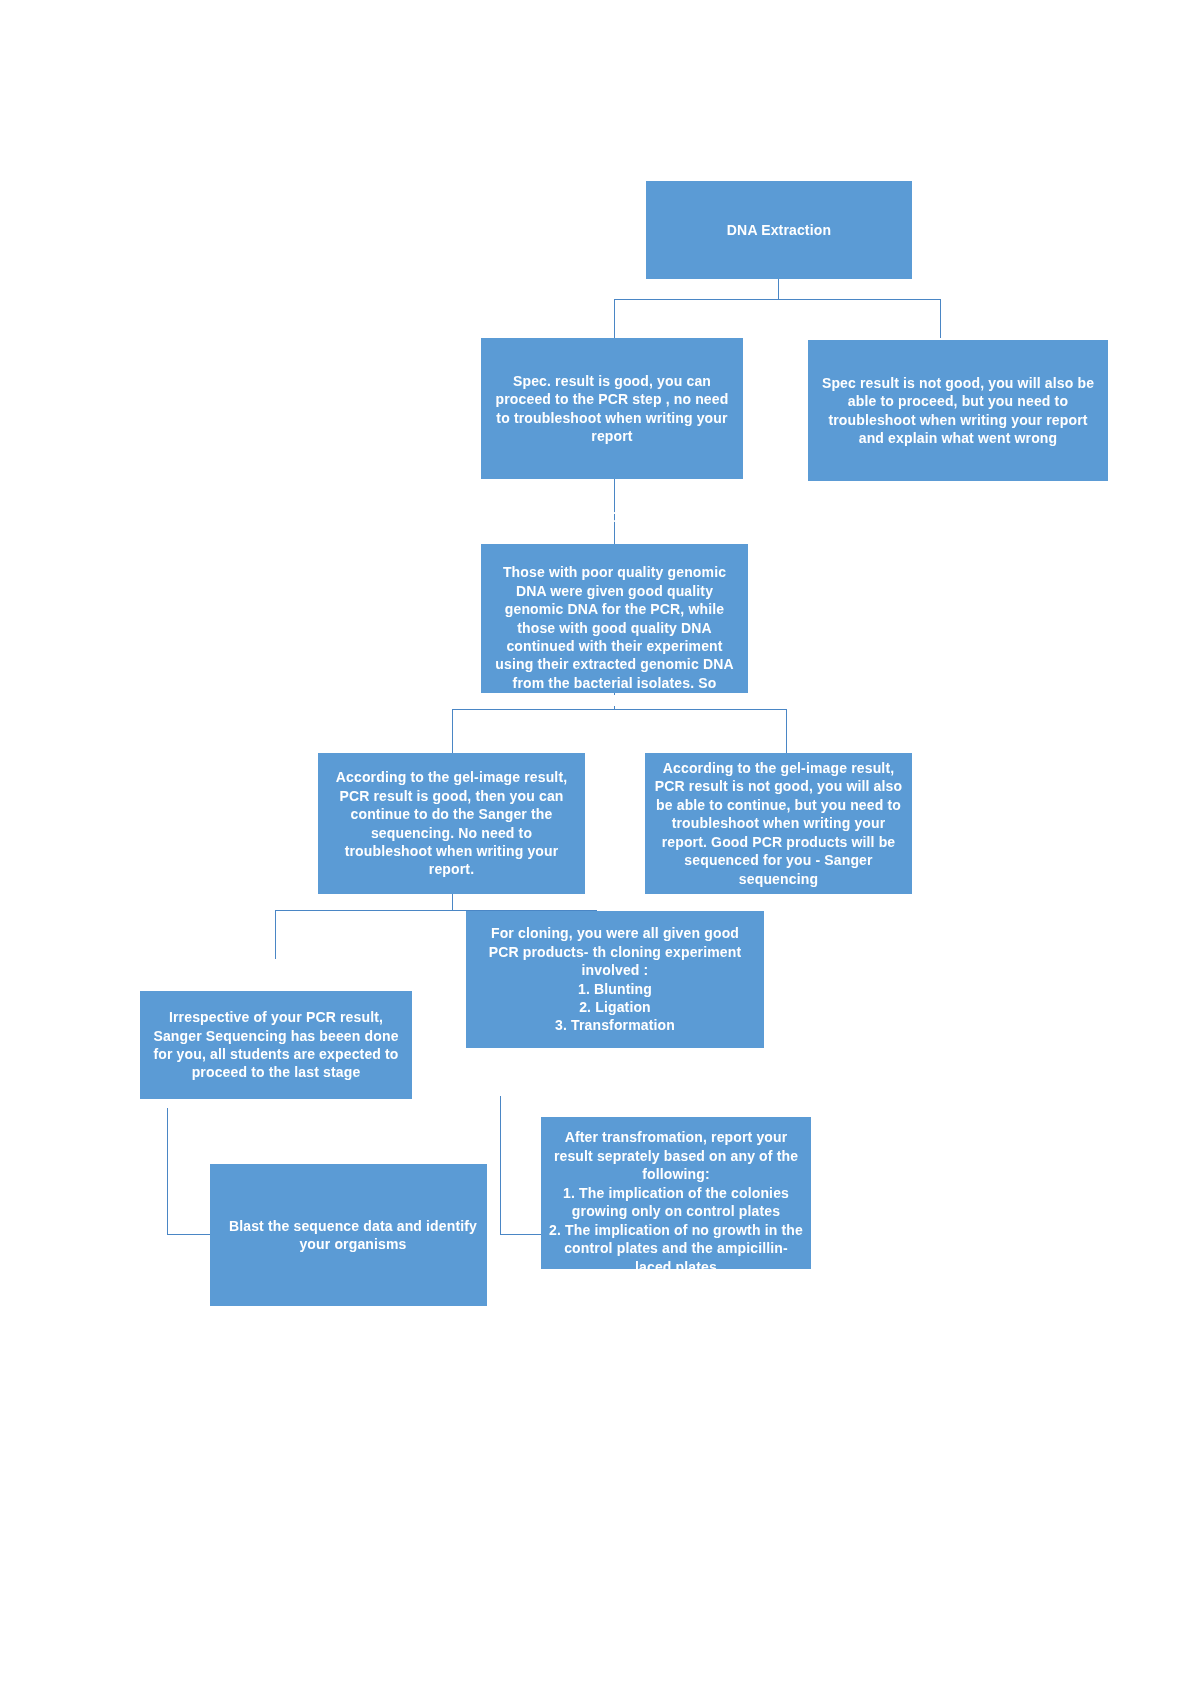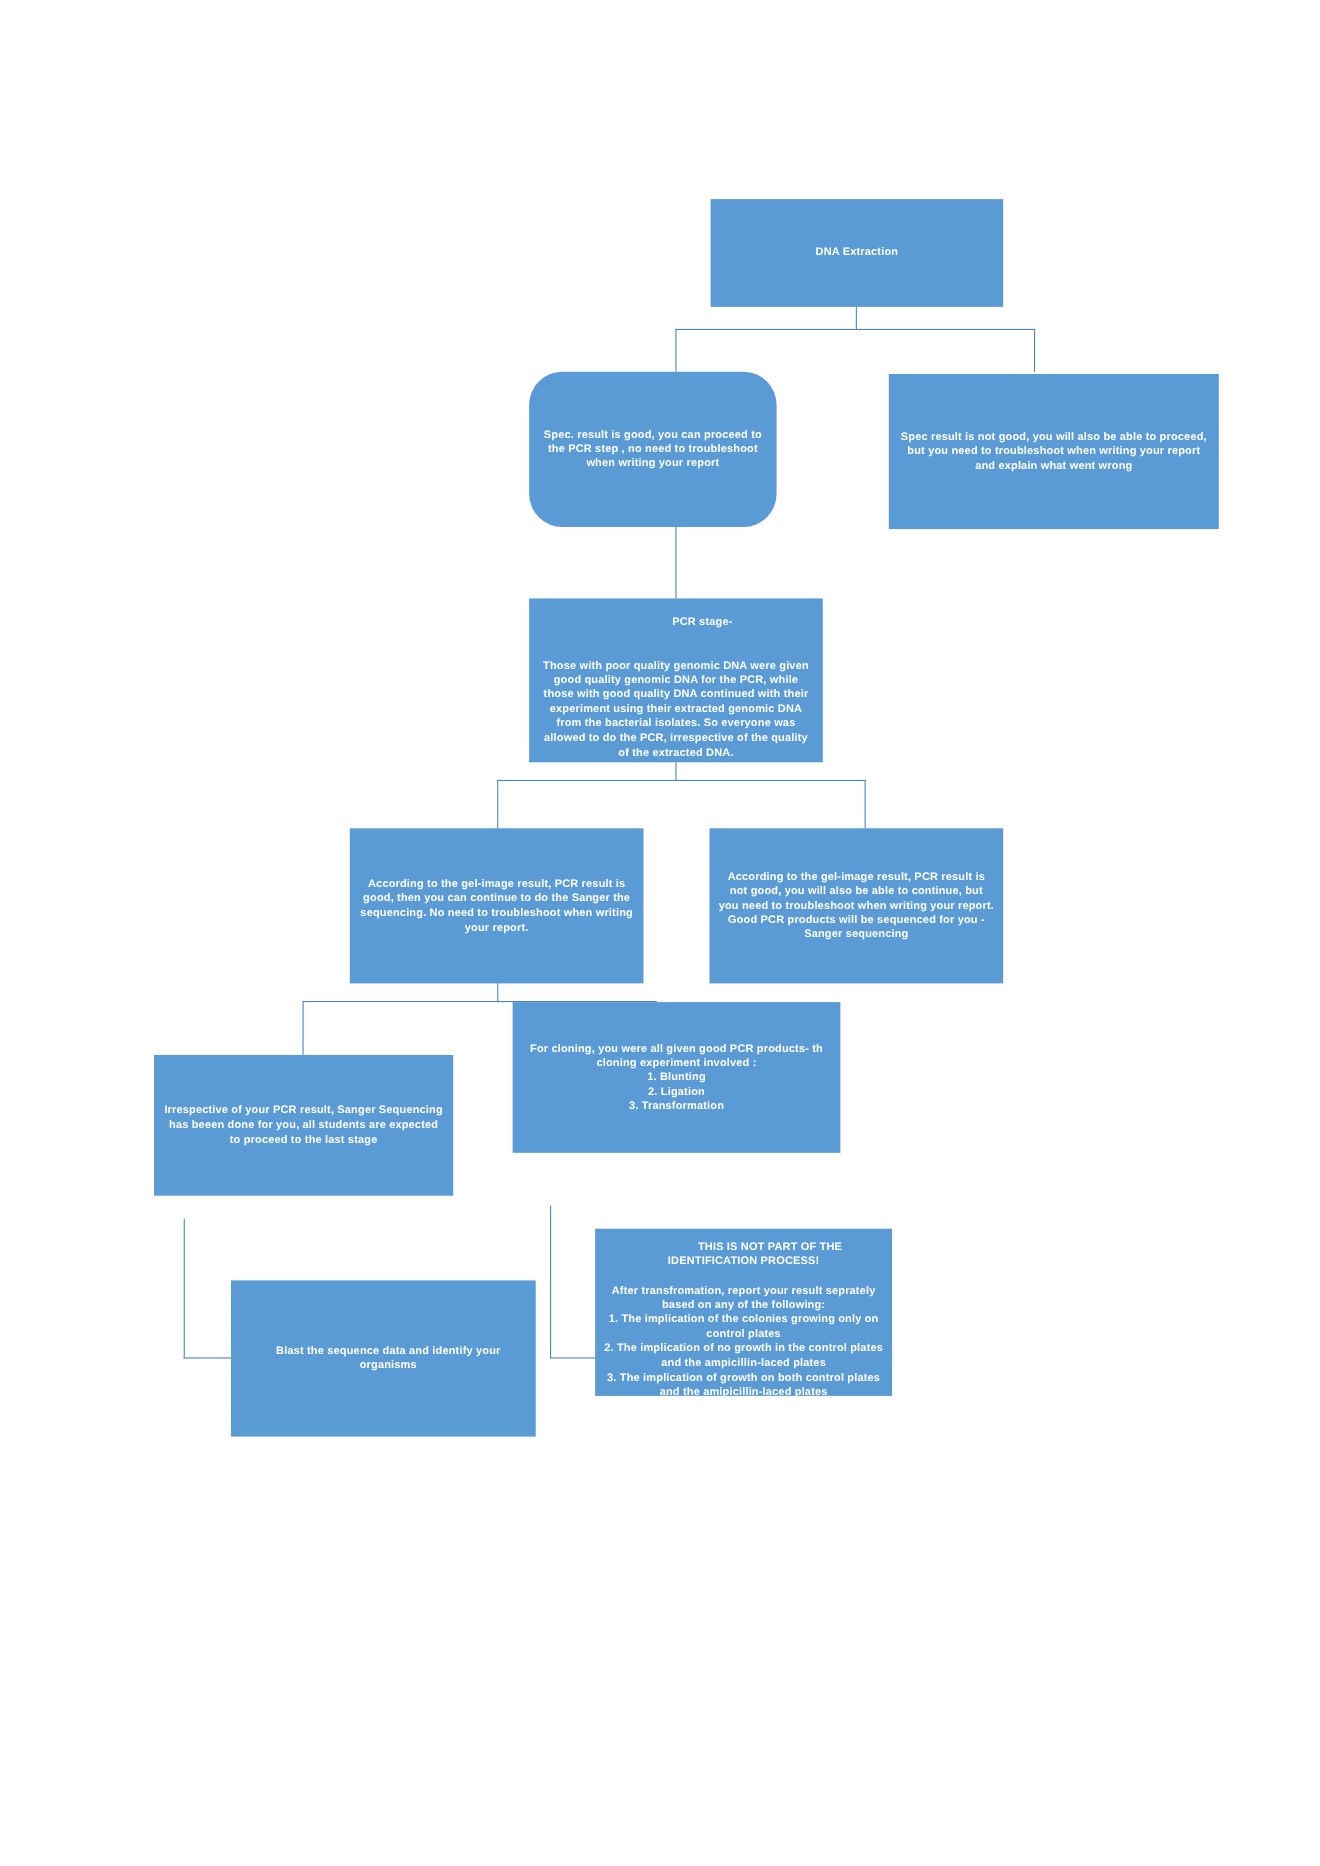--- a/index.html
+++ b/index.html
@@ -22,21 +22,21 @@
   .node {
     position: absolute;
     background: #5B9BD5;
     color: #ffffff;
     display: flex;
     align-items: center;
     justify-content: center;
     text-align: center;
     box-sizing: border-box;
     line-height: 1.32;
-    font-size: 10px;
+    font-size: 14px;
     letter-spacing: 0.15px;
     padding: 4px 8px;
     font-weight: 600;
   }
   .node .txt {
     width: 100%;
     white-space: pre-line;
   }
   .node.emph .txt .hdr {
     font-weight: 700;
@@ -74,21 +74,21 @@
   <div class="conn v" style="left:167px; top:1108px; height:127px;"></div>
   <div class="conn h" style="left:167px; top:1234px; width:44px;"></div>
 
   <div class="conn v" style="left:500px; top:1096px; height:139px;"></div>
   <div class="conn h" style="left:500px; top:1234px; width:42px;"></div>
 
   <div class="node" style="left:646px; top:181px; width:266px; height:98px;">
     <span class="txt">DNA Extraction</span>
   </div>
 
-  <div class="node" style="left:481px; top:338px; width:225px; height:141px;border-radius:30px;">
+  <div class="node" style="left:481px; top:338px; width:262px; height:141px;">
     <span class="txt">Spec. result is good, you can proceed to the PCR step , no need to troubleshoot when writing your report</span>
   </div>
 
   <div class="node" style="left:808px; top:340px; width:300px; height:141px;">
     <span class="txt">Spec result is not good, you will also be able to proceed, but you need to troubleshoot when writing your report and explain what went wrong</span>
   </div>
 
   <div class="node emph" style="left:481px; top:544px; width:267px; height:149px;">
     <span class="txt">
       <span class="hdr">PCR stage-</span><br><br>
@@ -97,21 +97,21 @@
   </div>
 
   <div class="node" style="left:318px; top:753px; width:267px; height:141px;">
     <span class="txt">According to the gel-image result, PCR result is good, then you can continue to do the Sanger the sequencing. No need to troubleshoot when writing your report.</span>
   </div>
 
   <div class="node" style="left:645px; top:753px; width:267px; height:141px;">
     <span class="txt">According to the gel-image result, PCR result is not good, you will also be able to continue, but you need to troubleshoot when writing your report. Good PCR products will be sequenced for you - Sanger sequencing</span>
   </div>
 
-  <div class="node" style="left:140px; top:959px; width:272px; height:128px;">
+  <div class="node" style="left:140px; top:991px; width:272px; height:108px;">
     <span class="txt">Irrespective of your PCR result, Sanger Sequencing has beeen done for you, all students are expected to proceed to the last stage</span>
   </div>
 
   <div class="node" style="left:466px; top:911px; width:298px; height:137px;">
     <span class="txt">For cloning, you were all given good PCR products- th cloning experiment involved :
 1. Blunting
 2. Ligation
 3. Transformation</span>
   </div>
 

